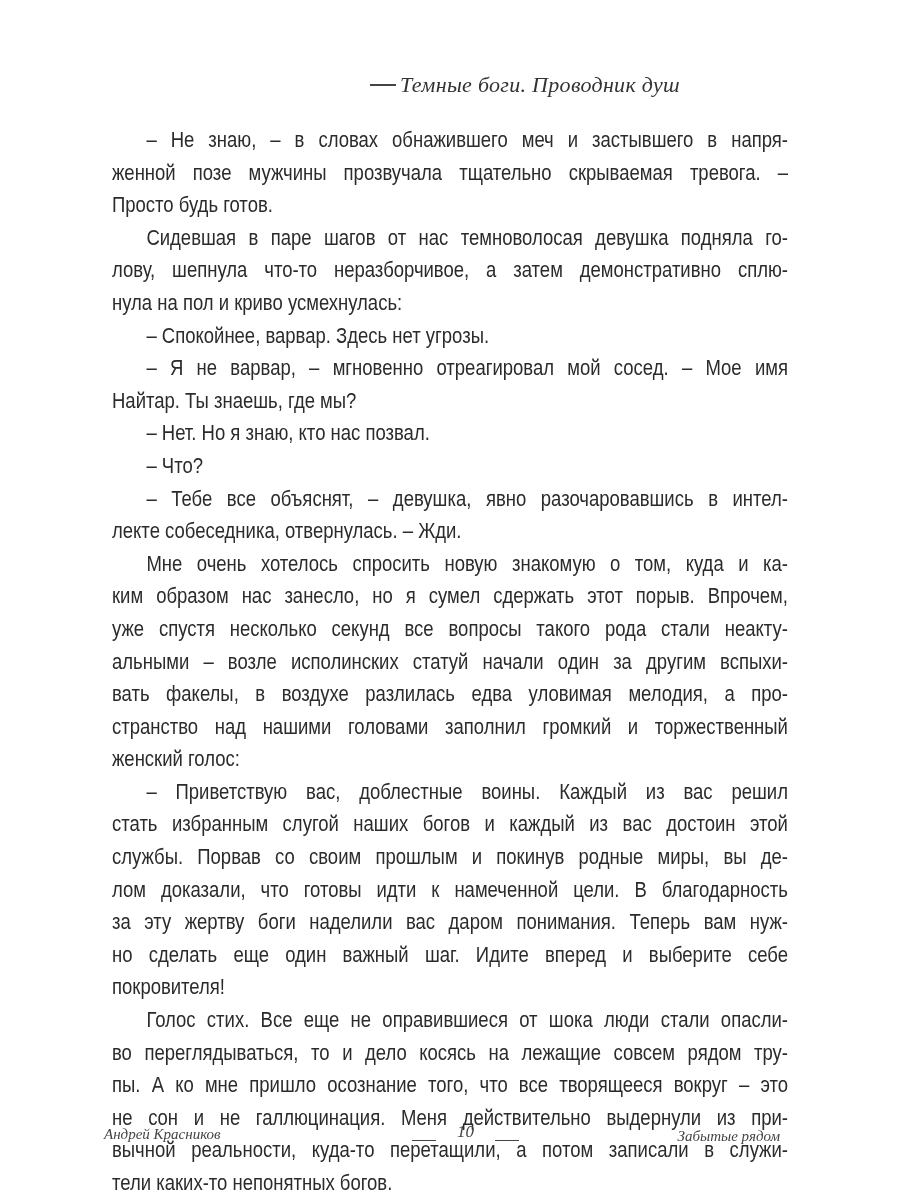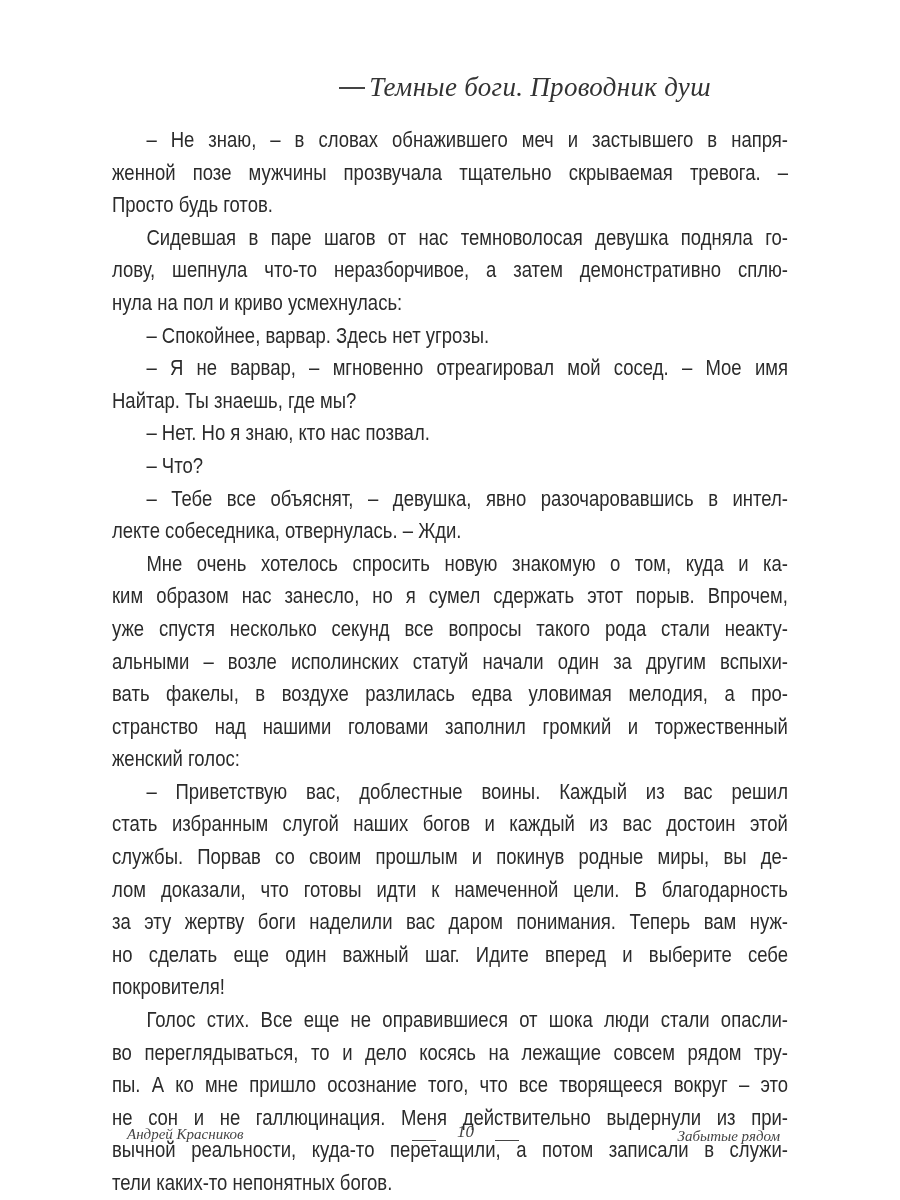--- a/index.html
+++ b/index.html
@@ -16,21 +16,21 @@
     }
     .running-head {
       position: absolute;
       top: 72px;
       left: 0;
       right: 0;
       text-align: center;
       padding-left: 150px;
       font-family: "Liberation Serif", "DejaVu Serif", serif;
       font-style: italic;
-      font-size: 27px;
+      font-size: 22px;
       color: #333;
       letter-spacing: 0.3px;
     }
     .running-head .dash {
       display: inline-block;
       width: 26px;
       height: 1.5px;
       background: #444;
       vertical-align: middle;
       margin-right: 4px;
@@ -71,21 +71,20 @@
       height: 30px;
       font-family: "Liberation Serif", "DejaVu Serif", serif;
       font-style: italic;
       color: #444;
     }
     .footer .author {
       position: absolute;
       left: 104px;
       top: 4px;
       font-size: 15px;
-      margin-left: 23px;
     }
     .footer .page-num {
       position: absolute;
       left: 412px;
       top: 0px;
       font-size: 17px;
       display: flex;
       align-items: baseline;
       gap: 21px;
     }

